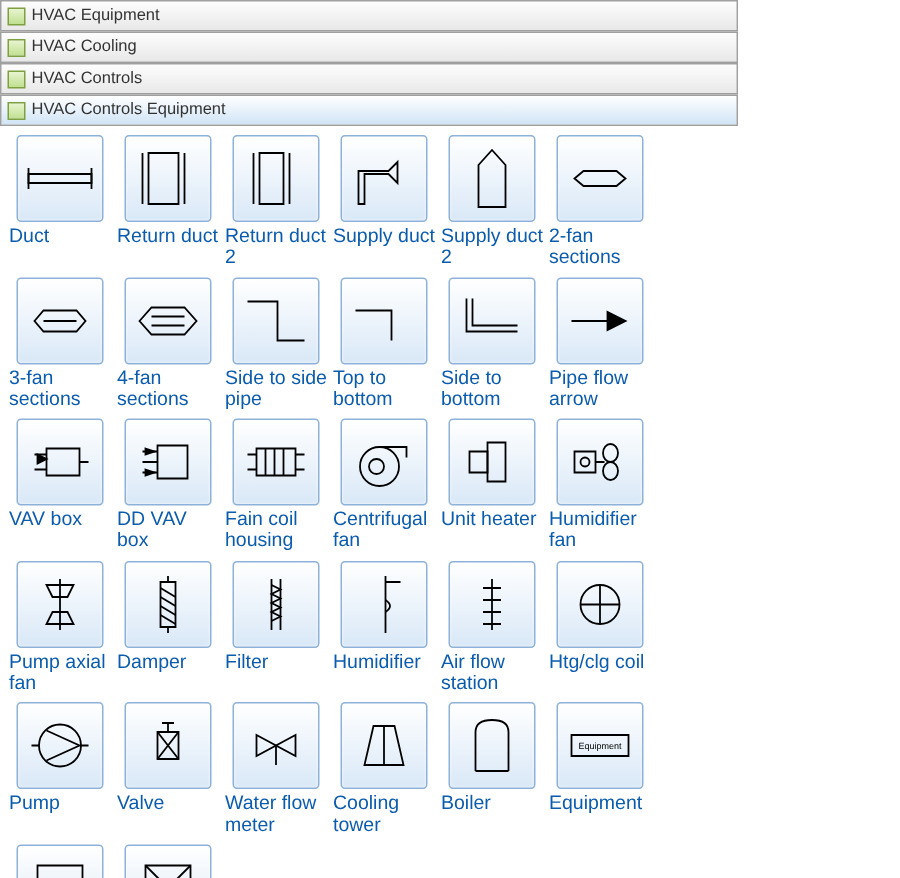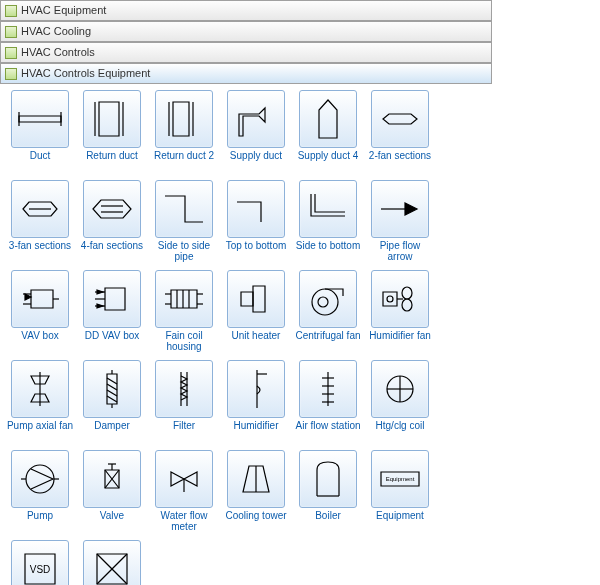--- a/index.html
+++ b/index.html
@@ -5,21 +5,21 @@
 html,body{margin:0;padding:0;font-family:Tahoma,Arial,sans-serif;font-size:11px;background:#FFF;color:#333;width:600px}
 .panel{width:492px}
 .cat{height:19px;line-height:19px;border:1px solid #A0A0A0;background:linear-gradient(#FDFDFD,#E8E8E8);padding-left:4px;display:flex;align-items:center;gap:4px}
 .cat.selected{background:linear-gradient(#FFF,#D0E4F5)}
 .cat .sq{width:10px;height:10px;border:1px solid #7FA040;background:linear-gradient(#E8F4D0,#C0E090);display:inline-block}
 .stencils{padding:6px 2px 6px 6px;display:flex;flex-wrap:wrap;gap:6px 4px;background:#FFF}
 .stencil{width:68px;display:flex;flex-direction:column;align-items:center;gap:2px}
 .tile{width:56px;height:56px;border:1px solid #8DB1D9;border-radius:3px;background:linear-gradient(#FFFFFF,#D9E8F7);display:flex;align-items:center;justify-content:center;box-shadow:inset 0 0 2px rgba(255,255,255,.8)}
 .tile svg{width:46px;height:46px}
 .tile svg *{fill:none;stroke:#000;stroke-width:1.2;vector-effect:non-scaling-stroke}
-.label{text-align:center;color:#0B5CAD;line-height:1.1;min-height:24px;width:68px;word-wrap:break-word;font-size:10px}
+.label{text-align:left;color:#0B5CAD;line-height:1.1;min-height:24px;width:68px;word-wrap:break-word;font-size:13px}
 </style>
 </head>
 <body>
 
 <div class="panel">
   <div id="cats">
       <div class="cat">
         <span class="sq"></span>
         <span>HVAC Equipment</span>
       </div>
@@ -74,21 +74,21 @@
           </svg>
         </div>
         <div class="label">Supply duct</div>
       </div>
       <div class="stencil">
         <div class="tile">
           <svg viewBox="0 0 46 46">
             <path d="M14 42 L14 14 L23 4 L32 14 L32 42 Z"></path>
           </svg>
         </div>
-        <div class="label">Supply duct 4</div>
+        <div class="label">Supply duct 2</div>
       </div>
       <div class="stencil">
         <div class="tile">
           <svg viewBox="0 0 46 46">
             <path d="M6 23 L12 18 L34 18 L40 23 L34 28 L12 28 Z"></path>
           </svg>
         </div>
         <div class="label">2-fan sections</div>
       </div>
       <div class="stencil">
@@ -180,35 +180,35 @@
             <line x1="16" y1="14" x2="16" y2="32"></line>
             <line x1="22" y1="14" x2="22" y2="32"></line>
             <line x1="28" y1="14" x2="28" y2="32"></line>
           </svg>
         </div>
         <div class="label">Fain coil housing</div>
       </div>
       <div class="stencil">
         <div class="tile">
           <svg viewBox="0 0 46 46">
-            <rect x="20" y="10" width="12" height="26"></rect>
-            <rect x="8" y="16" width="12" height="14"></rect>
-          </svg>
-        </div>
-        <div class="label">Unit heater</div>
-      </div>
-      <div class="stencil">
-        <div class="tile">
-          <svg viewBox="0 0 46 46">
             <circle cx="20" cy="26" r="13"></circle>
             <circle cx="18" cy="26" r="5"></circle>
             <path d="M20 13 L38 13 L38 20"></path>
           </svg>
         </div>
         <div class="label">Centrifugal fan</div>
+      </div>
+      <div class="stencil">
+        <div class="tile">
+          <svg viewBox="0 0 46 46">
+            <rect x="20" y="10" width="12" height="26"></rect>
+            <rect x="8" y="16" width="12" height="14"></rect>
+          </svg>
+        </div>
+        <div class="label">Unit heater</div>
       </div>
       <div class="stencil">
         <div class="tile">
           <svg viewBox="0 0 46 46">
             <rect x="6" y="16" width="14" height="14"></rect>
             <circle cx="13" cy="23" r="3"></circle>
             <ellipse cx="30" cy="17" rx="5" ry="6"></ellipse>
             <ellipse cx="30" cy="29" rx="5" ry="6"></ellipse>
             <line x1="20" y1="23" x2="26" y2="23"></line>
           </svg>

